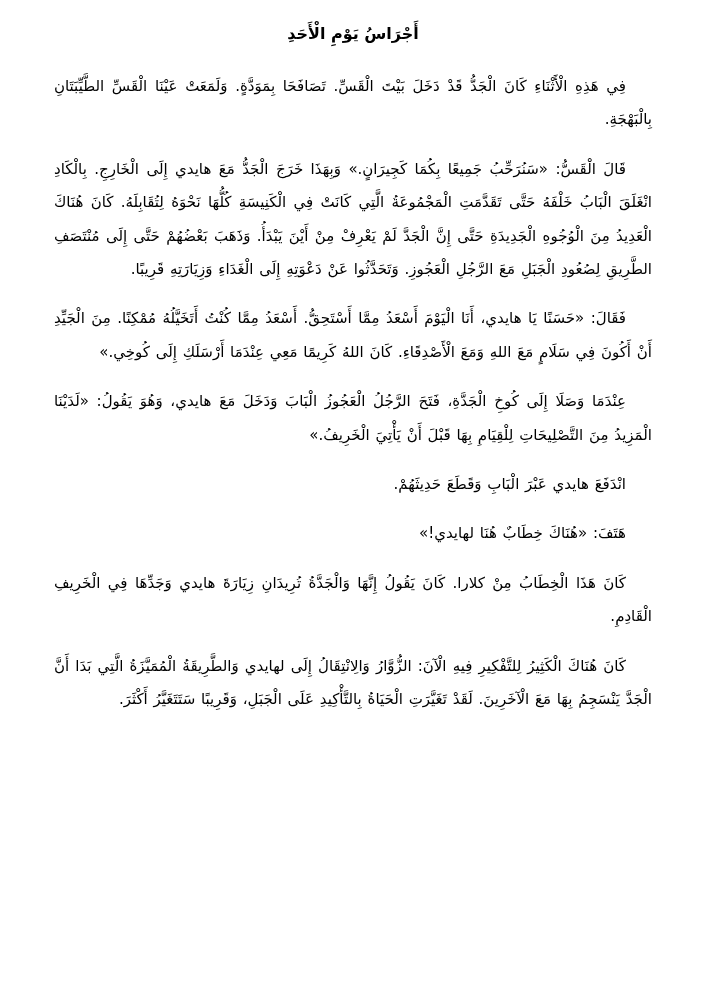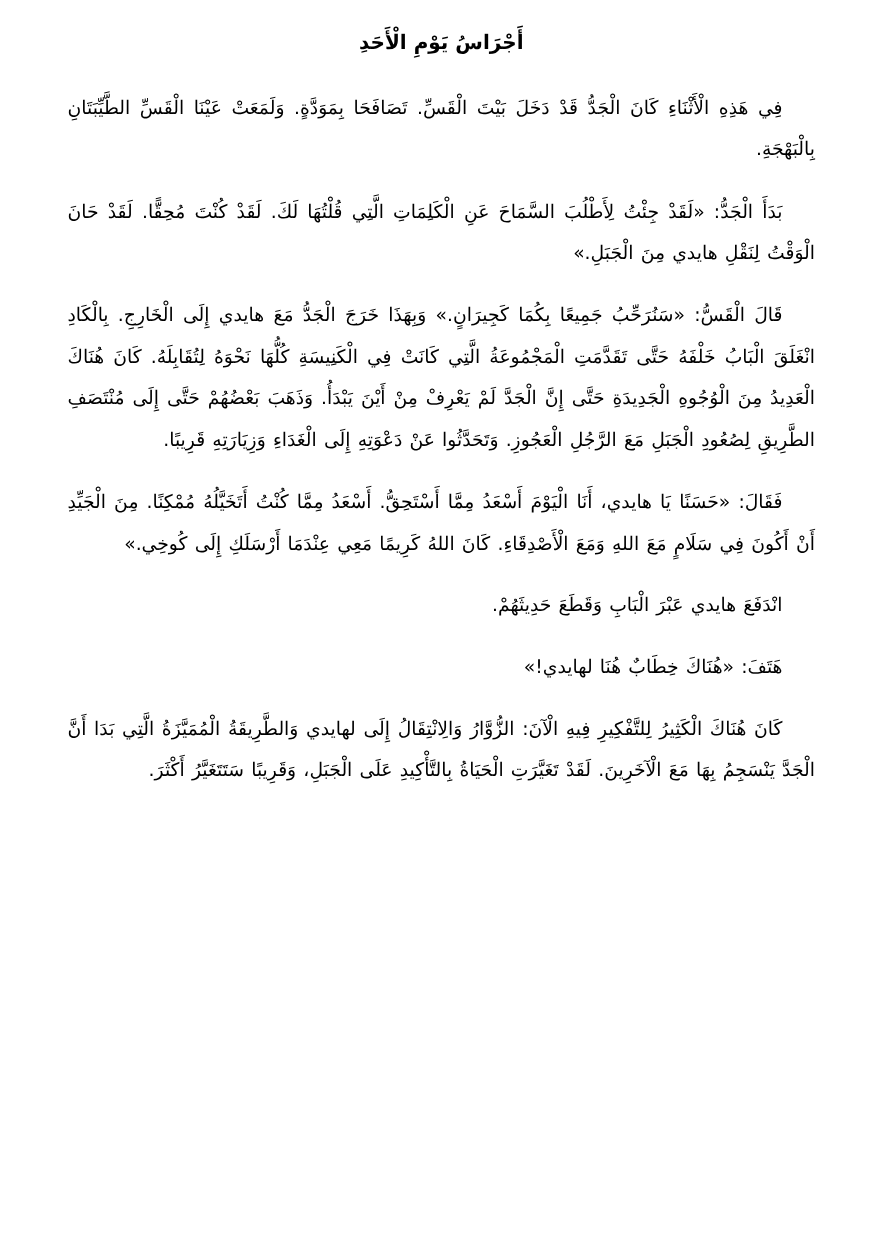--- a/index.html
+++ b/index.html
@@ -38,20 +38,21 @@
     word-spacing: 1px;
   }
 </style>
 </head>
 <body>
 
 <div class="page">
   <h1 class="page-title">أَجْرَاسُ يَوْمِ الْأَحَدِ</h1>
   <div class="story">
     <p>فِي هَذِهِ الْأَثْنَاءِ كَانَ الْجَدُّ قَدْ دَخَلَ بَيْتَ الْقَسِّ. تَصَافَحَا بِمَوَدَّةٍ. وَلَمَعَتْ عَيْنَا الْقَسِّ الطَّيِّبَتَانِ بِالْبَهْجَةِ.</p>
-    <p>بَدَأَ الْجَدُّ: «لَقَدْ جِئْتُ لِأَطْلُبَ السَّمَاحَ عَنِ الْكَلِمَاتِ الَّتِي قُلْتُهَا لَكَ. لَقَدْ كُنْتَ مُحِقًّا. لَقَدْ حَانَ الْوَقْتُ لِنَقْلِ هايدي مِنَ الْجَبَلِ.»</p>
     <p>قَالَ الْقَسُّ: «سَنُرَحِّبُ جَمِيعًا بِكُمَا كَجِيرَانٍ.» وَبِهَذَا خَرَجَ الْجَدُّ مَعَ هايدي إِلَى الْخَارِجِ. بِالْكَادِ انْغَلَقَ الْبَابُ خَلْفَهُ حَتَّى تَقَدَّمَتِ الْمَجْمُوعَةُ الَّتِي كَانَتْ فِي الْكَنِيسَةِ كُلُّهَا نَحْوَهُ لِتُقَابِلَهُ. كَانَ هُنَاكَ الْعَدِيدُ مِنَ الْوُجُوهِ الْجَدِيدَةِ حَتَّى إِنَّ الْجَدَّ لَمْ يَعْرِفْ مِنْ أَيْنَ يَبْدَأُ. وَذَهَبَ بَعْضُهُمْ حَتَّى إِلَى مُنْتَصَفِ الطَّرِيقِ لِصُعُودِ الْجَبَلِ مَعَ الرَّجُلِ الْعَجُوزِ. وَتَحَدَّثُوا عَنْ دَعْوَتِهِ إِلَى الْغَدَاءِ وَزِيَارَتِهِ قَرِيبًا.</p>
     <p>فَقَالَ: «حَسَنًا يَا هايدي، أَنَا الْيَوْمَ أَسْعَدُ مِمَّا أَسْتَحِقُّ. أَسْعَدُ مِمَّا كُنْتُ أَتَخَيَّلُهُ مُمْكِنًا. مِنَ الْجَيِّدِ أَنْ أَكُونَ فِي سَلَامٍ مَعَ اللهِ وَمَعَ الْأَصْدِقَاءِ. كَانَ اللهُ كَرِيمًا مَعِي عِنْدَمَا أَرْسَلَكِ إِلَى كُوخِي.»</p>
+    <p>عِنْدَمَا وَصَلَا إِلَى كُوخِ الْجَدَّةِ، فَتَحَ الرَّجُلُ الْعَجُوزُ الْبَابَ وَدَخَلَ مَعَ هايدي، وَهُوَ يَقُولُ: «لَدَيْنَا الْمَزِيدُ مِنَ التَّصْلِيحَاتِ لِلْقِيَامِ بِهَا قَبْلَ أَنْ يَأْتِيَ الْخَرِيفُ.»</p>
     <p>انْدَفَعَ هايدي عَبْرَ الْبَابِ وَقَطَعَ حَدِيثَهُمْ.</p>
     <p>هَتَفَ: «هُنَاكَ خِطَابٌ هُنَا لهايدي!»</p>
+    <p>كَانَ هَذَا الْخِطَابُ مِنْ كلارا. كَانَ يَقُولُ إِنَّهَا وَالْجَدَّةُ تُرِيدَانِ زِيَارَةَ هايدي وَجَدِّهَا فِي الْخَرِيفِ الْقَادِمِ.</p>
     <p>كَانَ هُنَاكَ الْكَثِيرُ لِلتَّفْكِيرِ فِيهِ الْآنَ: الزُّوَّارُ وَالِانْتِقَالُ إِلَى لهايدي وَالطَّرِيقَةُ الْمُمَيَّزَةُ الَّتِي بَدَا أَنَّ الْجَدَّ يَنْسَجِمُ بِهَا مَعَ الْآخَرِينَ. لَقَدْ تَغَيَّرَتِ الْحَيَاةُ بِالتَّأْكِيدِ عَلَى الْجَبَلِ، وَقَرِيبًا سَتَتَغَيَّرُ أَكْثَرَ.</p>
   </div>
 </div>
 
 </body></html>

